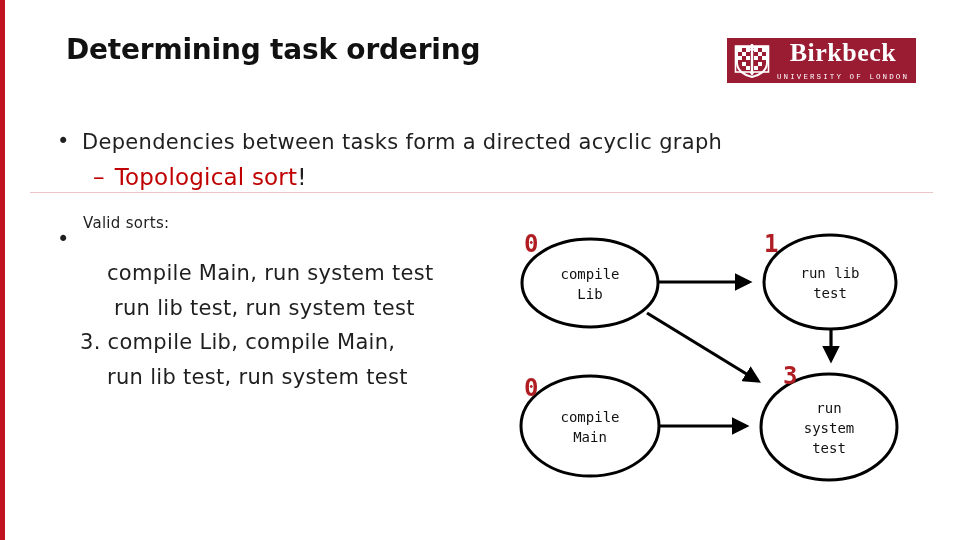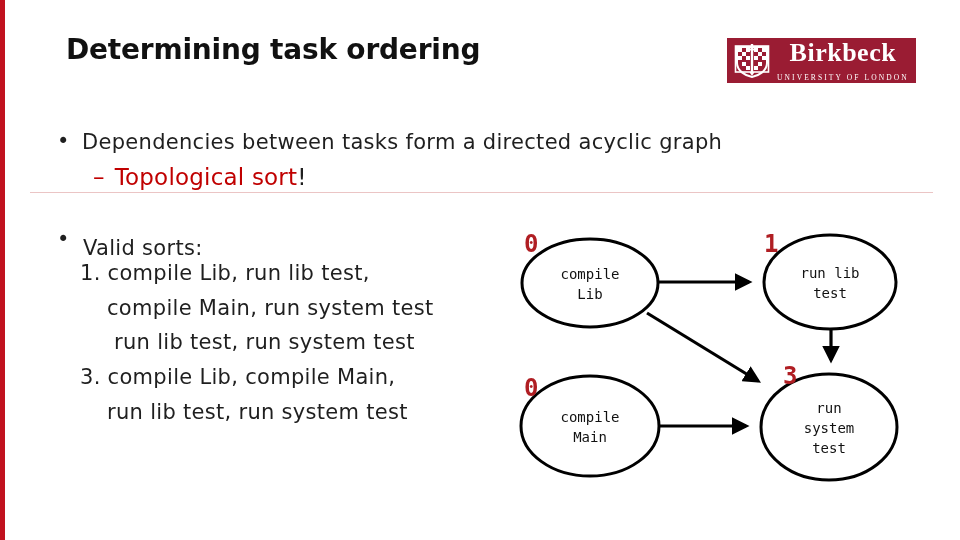--- a/index.html
+++ b/index.html
@@ -12,35 +12,35 @@
   
   .left-bar{position:absolute;left:0;top:0;width:5px;height:540px;background:#c1121f;}
   
   .title{position:absolute;left:54px;top:33px;font-size:28px;font-weight:bold;color:#111;letter-spacing:-0.2px;margin-left:12px;}
   
   .logo{position:absolute;left:727px;top:38px;width:189px;height:45px;background:#9a1c33;
         display:flex;align-items:center;padding:0;box-sizing:border-box;}
   .logo-shield{margin-left:7px;flex:0 0 auto;}
   .logo-text{margin-left:7px;display:flex;flex-direction:column;align-items:center;line-height:1;}
   .logo-name{font-family:"Liberation Serif","DejaVu Serif",serif;font-weight:600;font-size:26px;color:#fff;letter-spacing:0.5px;}
-  .logo-sub{font-family:Liberation Serif, serif;font-size:7.5px;color:#fff;letter-spacing:2.1px;margin-top:8px;white-space:nowrap;}
+  .logo-sub{font-family:Liberation Mono, monospace;font-size:7.5px;color:#fff;letter-spacing:2.1px;margin-top:8px;white-space:nowrap;}
   
   .bullet-dot{position:absolute;font-size:21px;color:#1f1f1f;}
   .b1-dot{left:57px;top:129px;}
   .b1-text{position:absolute;left:82px;top:130px;font-size:21px;letter-spacing:0.3px;}
   
   .sub{position:absolute;left:93px;top:164px;font-size:23px;letter-spacing:0.2px;}
   .sub .red{color:#c00000;}
   .sub .dash{color:#c00000;margin-right:10px;}
   .sub .bang{color:#1f1f1f;}
   
   .sep-line{position:absolute;left:30px;top:192px;width:903px;height:1px;background:rgba(197,90,90,0.35);}
   
   .b2-dot{left:57px;top:227px;}
-  .b2-text{position:absolute;left:83px;top:236px;font-size:21px;letter-spacing:0.3px;}
+  .b2-text{position:absolute;left:83px;top:214px;font-size:15px;letter-spacing:0.3px;}
   .sort-lines{position:absolute;left:80px;top:256px;font-size:21px;letter-spacing:0.3px;}
   .sort-lines .line{height:34.7px;line-height:34.7px;white-space:pre;}
   .ind-27{margin-left:27px;}
   .ind-34{margin-left:34px;}
   
   .diagram{position:absolute;left:0;top:0;width:960px;height:540px;}
   .diagram text.node-label{font-family:"DejaVu Sans Mono","Liberation Mono",monospace;font-size:14px;fill:#111;}
   .diagram text.badge{font-family:"DejaVu Sans Mono","Liberation Mono",monospace;font-size:24px;font-weight:bold;}
 </style>
 </head>
@@ -86,21 +86,20 @@
 <div class="b1-text">Dependencies between tasks form a directed acyclic graph</div>
 
 <div class="sub"><span class="dash">–</span><span class="red">Topological sort</span><span class="bang">!</span></div>
 
 <div class="sep-line"></div>
 
 <span class="bullet-dot b2-dot">•</span>
 <div class="b2-text">Valid sorts:</div>
 
 <div class="sort-lines">
-  <div class="line">1. compile Lib, run lib test,</div>
   <div class="line ind-27">compile Main, run system test</div>
   <div class="line ind-34">run lib test, run system test</div>
   <div class="line">3. compile Lib, compile Main,</div>
   <div class="line ind-27">run lib test, run system test</div>
 </div>
 
 <svg class="diagram" viewBox="0 0 960 540" id="dag">
     <defs>
       <marker id="arrow" viewBox="0 0 10 10" refX="8" refY="5" markerWidth="5.5" markerHeight="5.5" orient="auto-start-reverse" markerUnits="strokeWidth">
         <path d="M0,0 L10,5 L0,10 z" fill="#000"></path>

